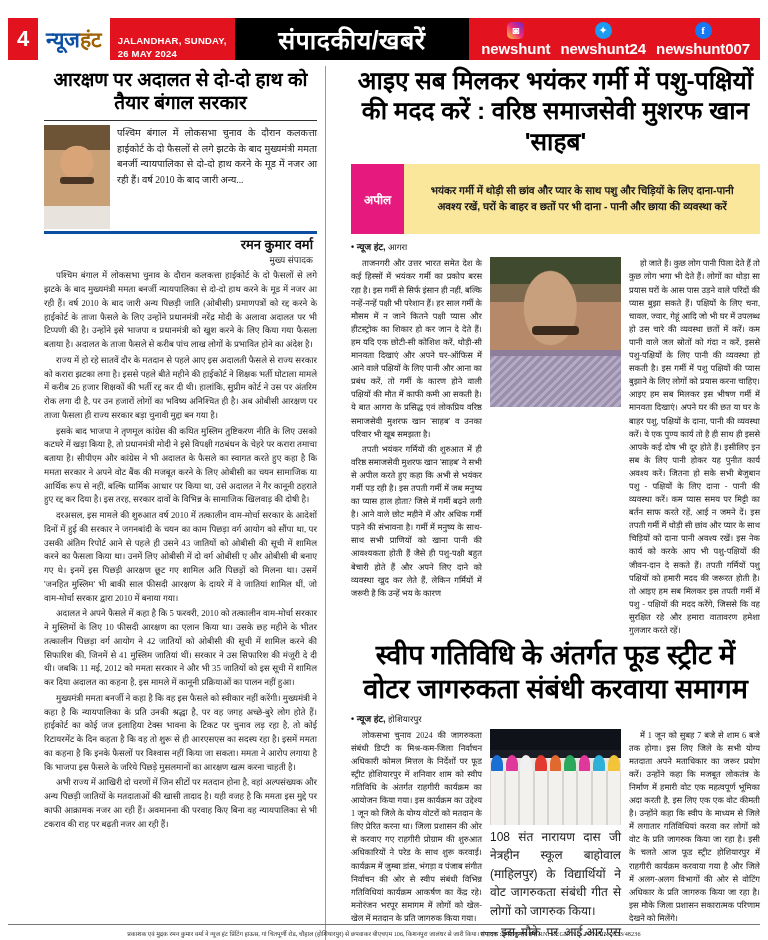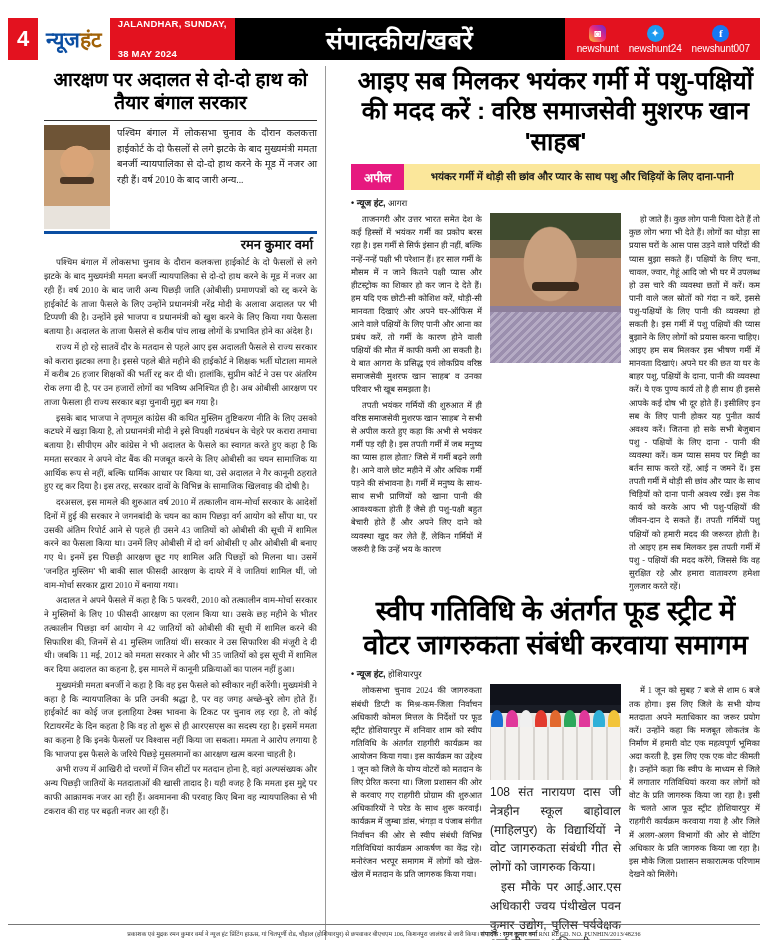--- a/index.html
+++ b/index.html
@@ -53,21 +53,21 @@
     font-weight: bold;
     font-family: "Liberation Sans", "DejaVu Sans", sans-serif;
   }
   .brand-blue { color: #0b4ea2; }
   .brand-red  { color: #a16207; font-family: Liberation Mono, monospace; }
   .dateline {
     background: #e3121f;
     color: #ffffff;
     display: flex;
     flex-direction: column;
-    justify-content: space-between;
+    justify-content: flex-end;
     padding: 0 8px;
     font-size: 9.5px;
     font-weight: bold;
     letter-spacing: 0.2px;
     line-height: 1.3;
     white-space: nowrap;
   }
   .section-band {
     background: #000000;
     color: #ffffff;
@@ -105,22 +105,22 @@
     font-weight: bold;
   }
   .glyph-ig {
     background: linear-gradient(45deg,#f9ce34,#ee2a7b,#6228d7);
     border-radius: 5px;
   }
   .glyph-tw { background: #1d9bf0; border-radius: 50%; }
   .glyph-fb { background: #1877f2; border-radius: 50%; font-family: "Liberation Serif", serif; }
   .social-label {
     color: #ffffff;
-    font-size: 10px;
-    font-weight: normal;
+    font-size: 15px;
+    font-weight: bold;
     letter-spacing: -0.1px;
   }
 
   
   .content {
     display: flex;
     gap: 16px;
     margin-top: 6px;
     margin-left: 36px;
   }
@@ -229,21 +229,21 @@
   }
   .appeal-text {
     background: #fbe79b;
     flex: 1 1 auto;
     font-size: 10.4px;
     line-height: 1.55;
     text-align: center;
     display: flex;
     flex-direction: column;
     justify-content: center;
-    padding: 5px 8px;
+    padding: 19px 8px;
     font-weight: 600;
     color: #1a1a1a;
   }
   .byline-small {
     font-size: 9px;
     font-weight: bold;
     margin-bottom: 4px;
     color: #111;
   }
   .byline-small .dot { color: #111; }
@@ -372,21 +372,21 @@
   <div class="masthead">
     <div class="page-num">4</div>
 
     <div class="brand">
       <span class="brand-blue">न्यूज</span>
       <span class="brand-red">हंट</span>
     </div>
 
     <div class="dateline">
       <span>JALANDHAR, SUNDAY,</span>
-      <span>38 MAY 2024</span>
+      <span>26 MAY 2024</span>
     </div>
 
     <div class="section-band">संपादकीय/खबरें</div>
 
     <div class="socials">
       <div class="social">
         <span class="social-glyph glyph-ig">◙</span>
         <span class="social-label">newshunt</span>
       </div>
       <div class="social">
@@ -406,40 +406,42 @@
       <div class="ed-head">आरक्षण पर अदालत से दो-दो हाथ को तैयार बंगाल सरकार</div>
       <div class="rule-thin"></div>
 
       <div class="ed-intro-wrap">
         <div class="ed-photo"></div>
         <div class="ed-intro">पश्चिम बंगाल में लोकसभा चुनाव के दौरान कलकत्ता हाईकोर्ट के दो फैसलों से लगे झटके के बाद मुख्यमंत्री ममता बनर्जी न्यायपालिका से दो-दो हाथ करने के मूड में नजर आ रही हैं। वर्ष 2010 के बाद जारी अन्य...</div>
       </div>
 
       <div class="byline-bar"></div>
       <div class="author-name">रमन कुमार वर्मा</div>
+      <div class="author-role">मुख्य संपादक</div>
 
       <div class="ed-body">
         <p>पश्चिम बंगाल में लोकसभा चुनाव के दौरान कलकत्ता हाईकोर्ट के दो फैसलों से लगे झटके के बाद मुख्यमंत्री ममता बनर्जी न्यायपालिका से दो-दो हाथ करने के मूड में नजर आ रही हैं। वर्ष 2010 के बाद जारी अन्य पिछड़ी जाति (ओबीसी) प्रमाणपत्रों को रद्द करने के हाईकोर्ट के ताजा फैसले के लिए उन्होंने प्रधानमंत्री नरेंद्र मोदी के अलावा अदालत पर भी टिप्पणी की है। उन्होंने इसे भाजपा व प्रधानमंत्री को खुश करने के लिए किया गया फैसला बताया है। अदालत के ताजा फैसले से करीब पांच लाख लोगों के प्रभावित होने का अंदेश है।</p>
         <p>राज्य में हो रहे सातवें दौर के मतदान से पहले आए इस अदालती फैसले से राज्य सरकार को करारा झटका लगा है। इससे पहले बीते महीने की हाईकोर्ट ने शिक्षक भर्ती घोटाला मामले में करीब 26 हजार शिक्षकों की भर्ती रद्द कर दी थी। हालांकि, सुप्रीम कोर्ट ने उस पर अंतरिम रोक लगा दी है, पर उन हजारों लोगों का भविष्य अनिश्चित ही है। अब ओबीसी आरक्षण पर ताजा फैसला ही राज्य सरकार बड़ा चुनावी मुद्दा बन गया है।</p>
         <p>इसके बाद भाजपा ने तृणमूल कांग्रेस की कथित मुस्लिम तुष्टिकरण नीति के लिए उसको कटघरे में खड़ा किया है, तो प्रधानमंत्री मोदी ने इसे विपक्षी गठबंधन के चेहरे पर करारा तमाचा बताया है। सीपीएम और कांग्रेस ने भी अदालत के फैसले का स्वागत करते हुए कहा है कि ममता सरकार ने अपने वोट बैंक की मजबूत करने के लिए ओबीसी का चयन सामाजिक या आर्थिक रूप से नहीं, बल्कि धार्मिक आधार पर किया था, उसे अदालत ने गैर कानूनी ठहराते हुए रद्द कर दिया है। इस तरह, सरकार दावों के विभिन्न के सामाजिक खिलवाड़ की दोषी है।</p>
         <p>दरअसल, इस मामले की शुरुआत वर्ष 2010 में तत्कालीन वाम-मोर्चा सरकार के आदेशों दिनों में हुई की सरकार ने जगनबांदी के चयन का काम पिछड़ा वर्ग आयोग को सौंपा था, पर उसकी अंतिम रिपोर्ट आने से पहले ही उसने 43 जातियों को ओबीसी की सूची में शामिल करने का फैसला किया था। उनमें लिए ओबीसी में दो वर्ग ओबीसी ए और ओबीसी बी बनाए गए थे। इनमें इस पिछड़ी आरक्षण छूट गए शामिल अति पिछड़ों को मिलना था। उसमें 'जनहित मुस्लिम' भी बाकी साल फीसदी आरक्षण के दायरे में वे जातियां शामिल थीं, जो वाम-मोर्चा सरकार द्वारा 2010 में बनाया गया।</p>
         <p>अदालत ने अपने फैसले में कहा है कि 5 फरवरी, 2010 को तत्कालीन वाम-मोर्चा सरकार ने मुस्लिमों के लिए 10 फीसदी आरक्षण का एलान किया था। उसके छह महीने के भीतर तत्कालीन पिछड़ा वर्ग आयोग ने 42 जातियों को ओबीसी की सूची में शामिल करने की सिफारिश की, जिनमें से 41 मुस्लिम जातियां थीं। सरकार ने उस सिफारिश की मंजूरी दे दी थी। जबकि 11 मई, 2012 को ममता सरकार ने और भी 35 जातियों को इस सूची में शामिल कर दिया अदालत का कहना है, इस मामले में कानूनी प्रक्रियाओं का पालन नहीं हुआ।</p>
         <p>मुख्यमंत्री ममता बनर्जी ने कहा है कि वह इस फैसले को स्वीकार नहीं करेंगी। मुख्यमंत्री ने कहा है कि न्यायपालिका के प्रति उनकी श्रद्धा है, पर वह जगह अच्छे-बुरे लोग होते हैं। हाईकोर्ट का कोई जज इलाहिया टेक्स भावना के टिकट पर चुनाव लड़ रहा है, तो कोई रिटायरमेंट के दिन कहता है कि वह तो शुरू से ही आरएसएस का सदस्य रहा है। इसमें ममता का कहना है कि इनके फैसलों पर विश्वास नहीं किया जा सकता। ममता ने आरोप लगाया है कि भाजपा इस फैसले के जरिये पिछड़े मुसलमानों का आरक्षण खत्म करना चाहती है।</p>
         <p>अभी राज्य में आखिरी दो चरणों में जिन सीटों पर मतदान होना है, वहां अल्पसंख्यक और अन्य पिछड़ी जातियों के मतदाताओं की खासी तादाद है। यही वजह है कि ममता इस मुद्दे पर काफी आक्रामक नजर आ रही हैं। अवमानना की परवाह किए बिना वह न्यायपालिका से भी टकराव की राह पर बढ़ती नजर आ रही हैं।</p>
       </div>
     </div>
 
     <div class="col-right">
 
       <div class="lead-head">आइए सब मिलकर भयंकर गर्मी में पशु-पक्षियों की मदद करें : वरिष्ठ समाजसेवी मुशरफ खान 'साहब'</div>
 
       <div class="appeal-row">
         <div class="appeal-badge">अपील</div>
         <div class="appeal-text">
           <span>भयंकर गर्मी में थोड़ी सी छांव और प्यार के साथ पशु और चिड़ियों के लिए दाना-पानी</span>
+          <span>अवश्य रखें, घरों के बाहर व छतों पर भी दाना - पानी और छाया की व्यवस्था करें</span>
         </div>
       </div>
 
       <div class="byline-small">
         <span class="dot">•</span>
         <span>न्यूज हंट</span><span>,</span>
         <span class="city">आगरा</span>
       </div>
 
       <div class="story-grid">

